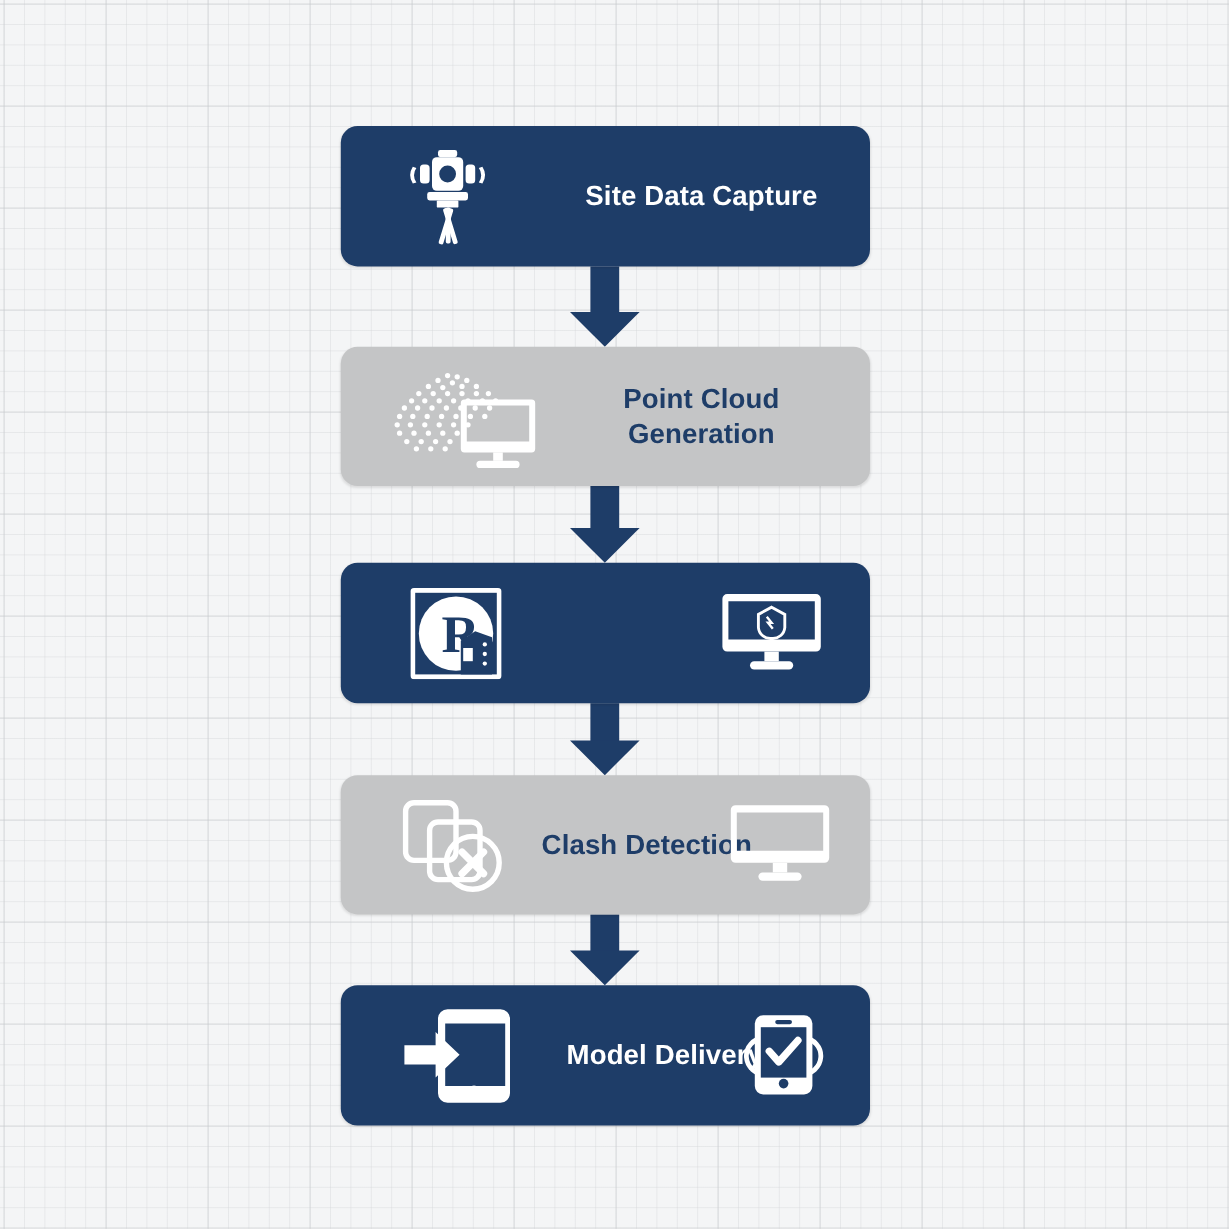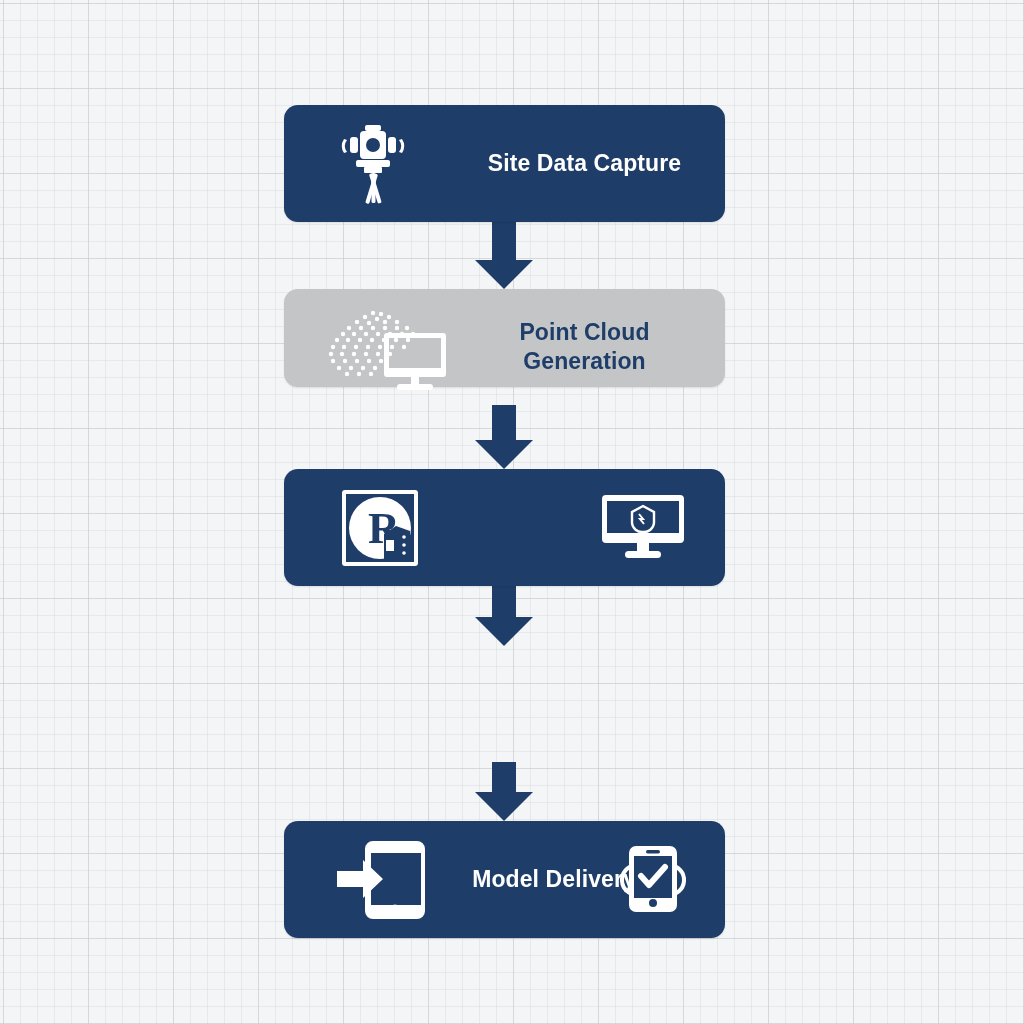--- a/index.html
+++ b/index.html
@@ -61,21 +61,21 @@
   }
 
   .arrow-connector {
     position: absolute;
     left: 0;
     top: 0;
   }
 
   
   #box-1 { top: 105px; height: 117px; }
-  #box-2 { top: 289px; height: 98px; }
+  #box-2 { top: 289px; height: 116px; }
   #box-3 { top: 469px; height: 117px; }
   #box-4 { top: 646px; height: 116px; }
   #box-5 { top: 821px; height: 117px; }
 </style>
 </head>
 <body>
 
 <div id="canvas">
 
   <svg class="arrow-connector" width="1024" height="1024">
@@ -214,20 +214,44 @@
           <circle cx="42" cy="45" r="2.6"></circle>
           <rect x="36" y="50" width="12" height="8"></rect>
           <rect x="24" y="58" width="36" height="7" rx="3.5"></rect>
           <path d="M42,13 l11,6 v11 a10,10 0 0 1 -11,9 a10,10 0 0 1 -11,-9 v-11 Z" fill="none" stroke="#ffffff" stroke-width="2.4"></path>
           <path d="M38,21 l4,5 l-3,0 l4,5" fill="none" stroke="#ffffff" stroke-width="2"></path>
         </g>
       </svg>
     </div>
   </div>
 
+  <div class="flow-box grey" id="box-4">
+    <div class="icon-slot" style="left:48px; top:16px; width:96px; height:86px;">
+      <svg width="94" height="84" viewBox="0 0 94 84">
+        <g fill="none" stroke="#ffffff" stroke-width="4.5">
+          <rect x="5" y="6" width="42" height="48" rx="7"></rect>
+          <rect x="25" y="22" width="42" height="48" rx="7"></rect>
+          <circle cx="61" cy="56" r="22"></circle>
+          <path d="M52,47 L70,65 M70,47 L52,65" stroke-width="6" stroke-linecap="round"></path>
+        </g>
+      </svg>
+    </div>
+    <div class="box-label" style="left:130px; top:44px; width:250px;">Clash Detection</div>
+    <div class="icon-slot" style="left:323px; top:22px; width:86px; height:72px;">
+      <svg width="84" height="70" viewBox="0 0 84 70">
+        <g fill="#ffffff">
+          <path d="M5,2 h74 a4,4 0 0 1 4,4 v40 a4,4 0 0 1 -4,4 h-74 a4,4 0 0 1 -4,-4 v-40 a4,4 0 0 1 4,-4 Z
+                   M6,8 h72 v32 h-72 Z" fill-rule="evenodd"></path>
+          <circle cx="42" cy="45" r="2.4"></circle>
+          <rect x="36" y="50" width="12" height="8"></rect>
+          <rect x="24" y="58" width="36" height="7" rx="3.5"></rect>
+        </g>
+      </svg>
+    </div>
+  </div>
 
   <div class="flow-box navy" id="box-5">
     <div class="icon-slot" style="left:50px; top:14px; width:94px; height:90px;">
       <svg width="92" height="86" viewBox="0 0 92 86">
         <g fill="#ffffff">
           <path d="M38,4 h44 a8,8 0 0 1 8,8 v62 a8,8 0 0 1 -8,8 h-44 a8,8 0 0 1 -8,-8 v-62 a8,8 0 0 1 8,-8 Z
                    M36,16 h50 v52 h-50 Z" fill-rule="evenodd"></path>
           <rect x="52" y="9" width="16" height="4" rx="2"></rect>
           <circle cx="60" cy="73" r="5.5"></circle>
           <path d="M2,34 h26 v-11 l20,19 l-20,19 v-11 h-26 Z"></path>

